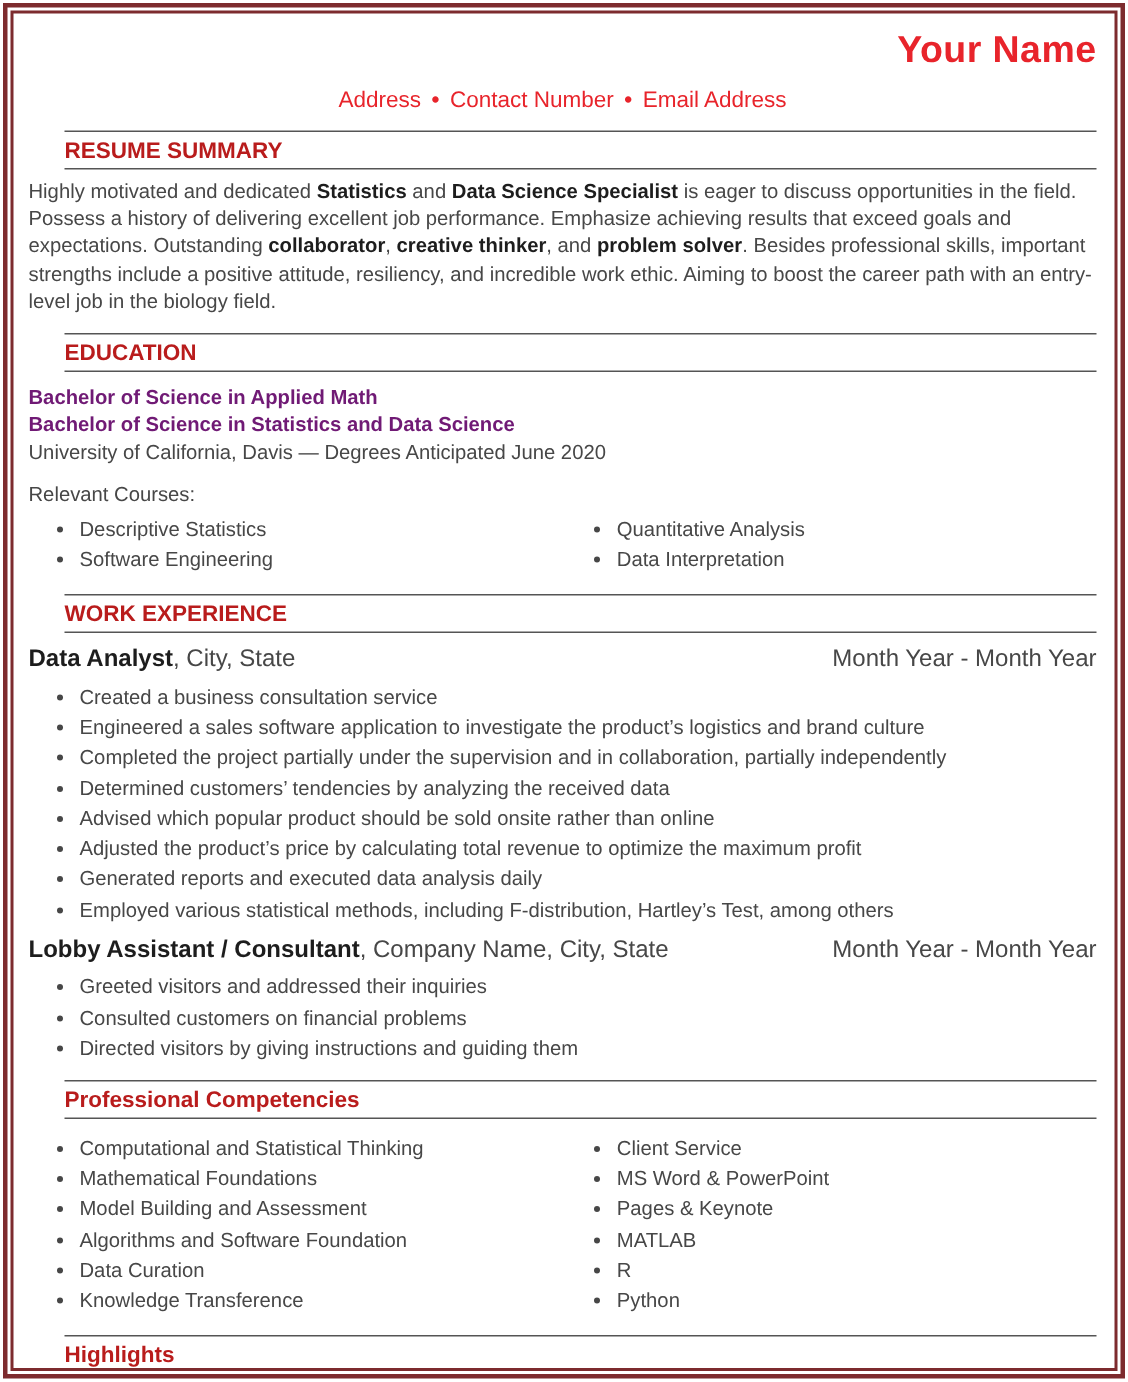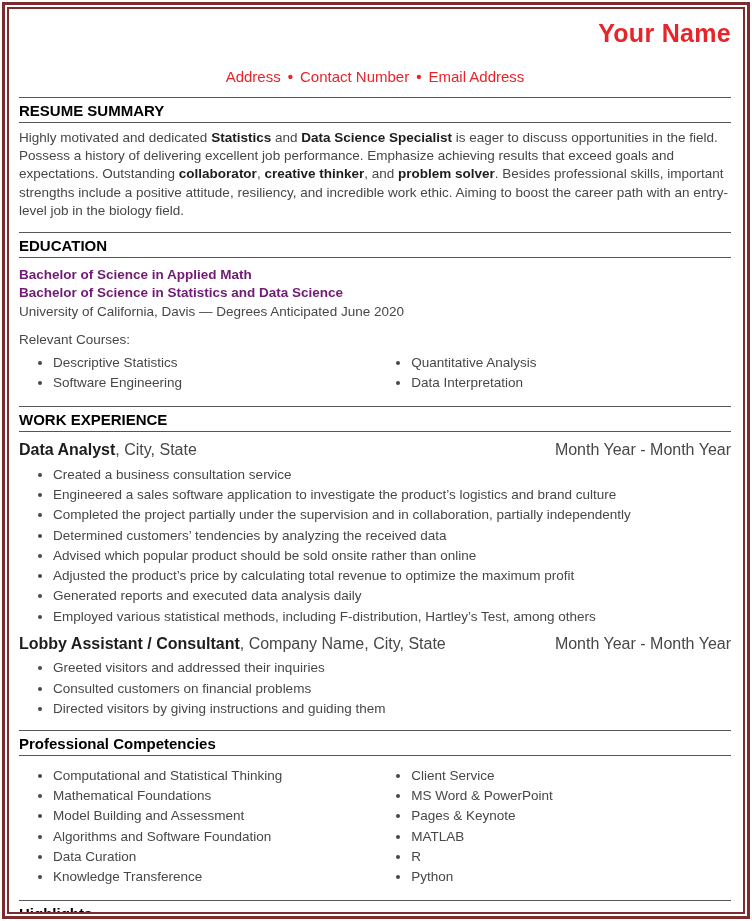--- a/index.html
+++ b/index.html
@@ -28,32 +28,33 @@
     color:var(--accent-red,#e8242b);
     font-size:25px;
     font-weight:bold;
     letter-spacing:.3px;
     margin-top:2px;
   }
   .contact {
     text-align:center;
     color:var(--accent-red,#e8242b);
     font-size:15px;
-    margin-top:20px;
+    margin-top:10px;
     margin-bottom:12px;
   }
   .contact .dot { margin:0 7px; font-weight:bold; }
   .sec { margin-top:12px; }
   .sec-head {
     border-top:1px solid #555;
     border-bottom:1px solid #555;
     padding:4px 0 3px;
     font-weight:bold;
     font-size:15px;
-    color:#000000;
+    color:#b91c1c;
+    margin-left:24px;
   }
   .body-text { font-size:13.5px; line-height:1.35; color:#474747; }
   .summary-text { margin-top:6px; }
   .b { font-weight:bold; color:#1d1d1d; }
   .edu-degrees { margin-top:8px; font-weight:bold; color:#701a75; }
   .edu-school { color:#474747; }
   .courses-label { margin-top:10px; }
   ul.blist {
     list-style:disc;
     margin-top:5px;

